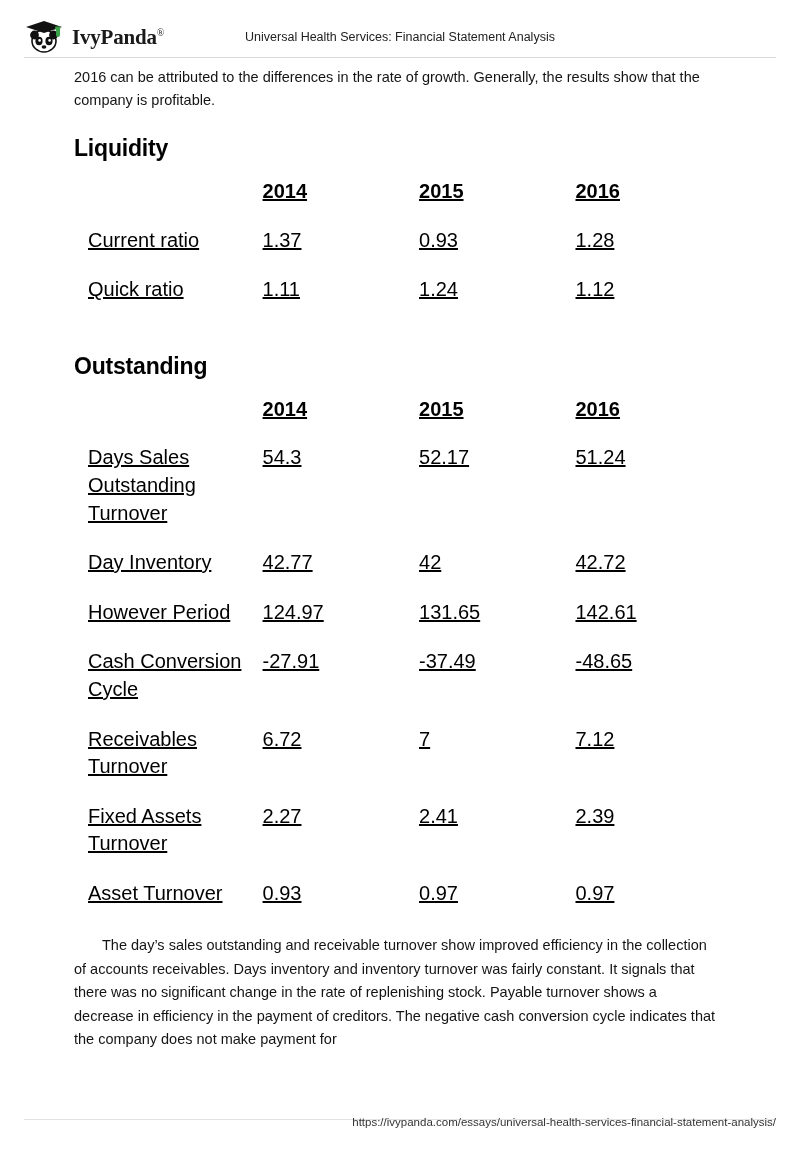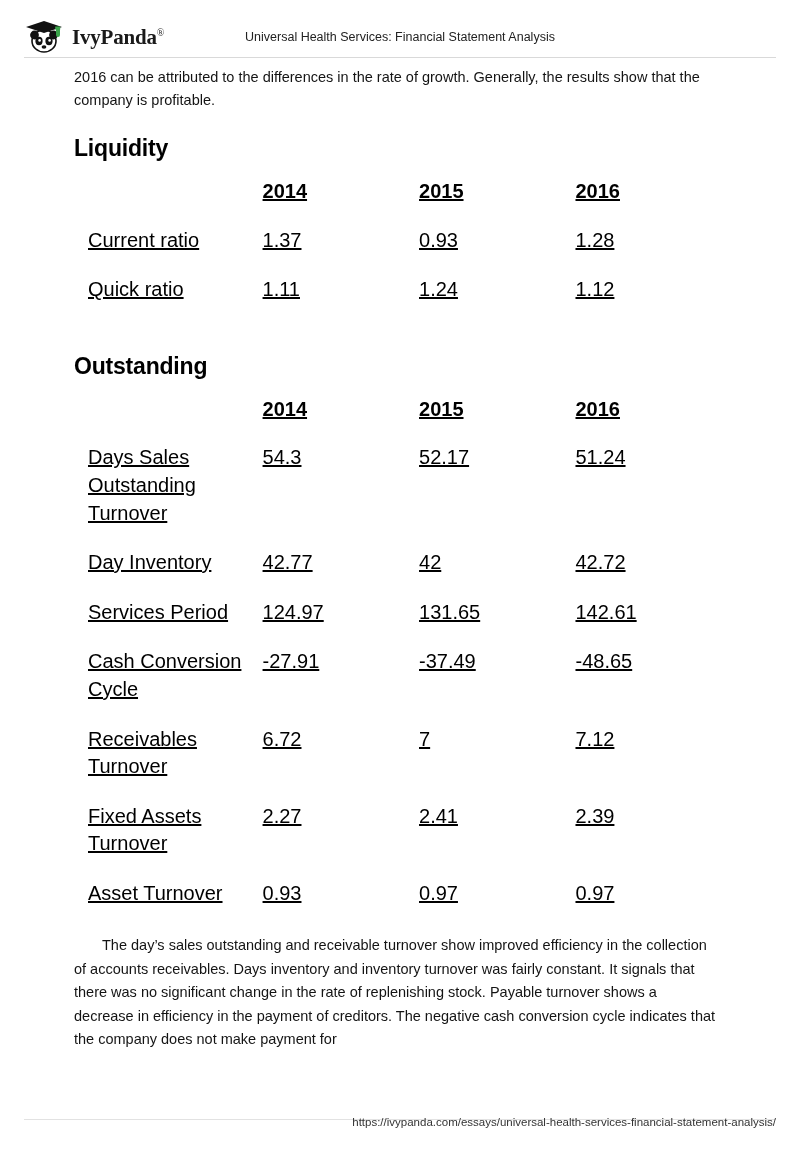--- a/index.html
+++ b/index.html
@@ -243,21 +243,21 @@
           <td>52.17</td>
           <td>51.24</td>
         </tr>
         <tr>
           <td class="label">Day Inventory</td>
           <td>42.77</td>
           <td>42</td>
           <td>42.72</td>
         </tr>
         <tr>
-          <td class="label">Services Period</td>
+          <td class="label">However Period</td>
           <td>124.97</td>
           <td>131.65</td>
           <td>142.61</td>
         </tr>
         <tr>
           <td class="label">Cash Conversion Cycle</td>
           <td>-27.91</td>
           <td>-37.49</td>
           <td>-48.65</td>
         </tr>

